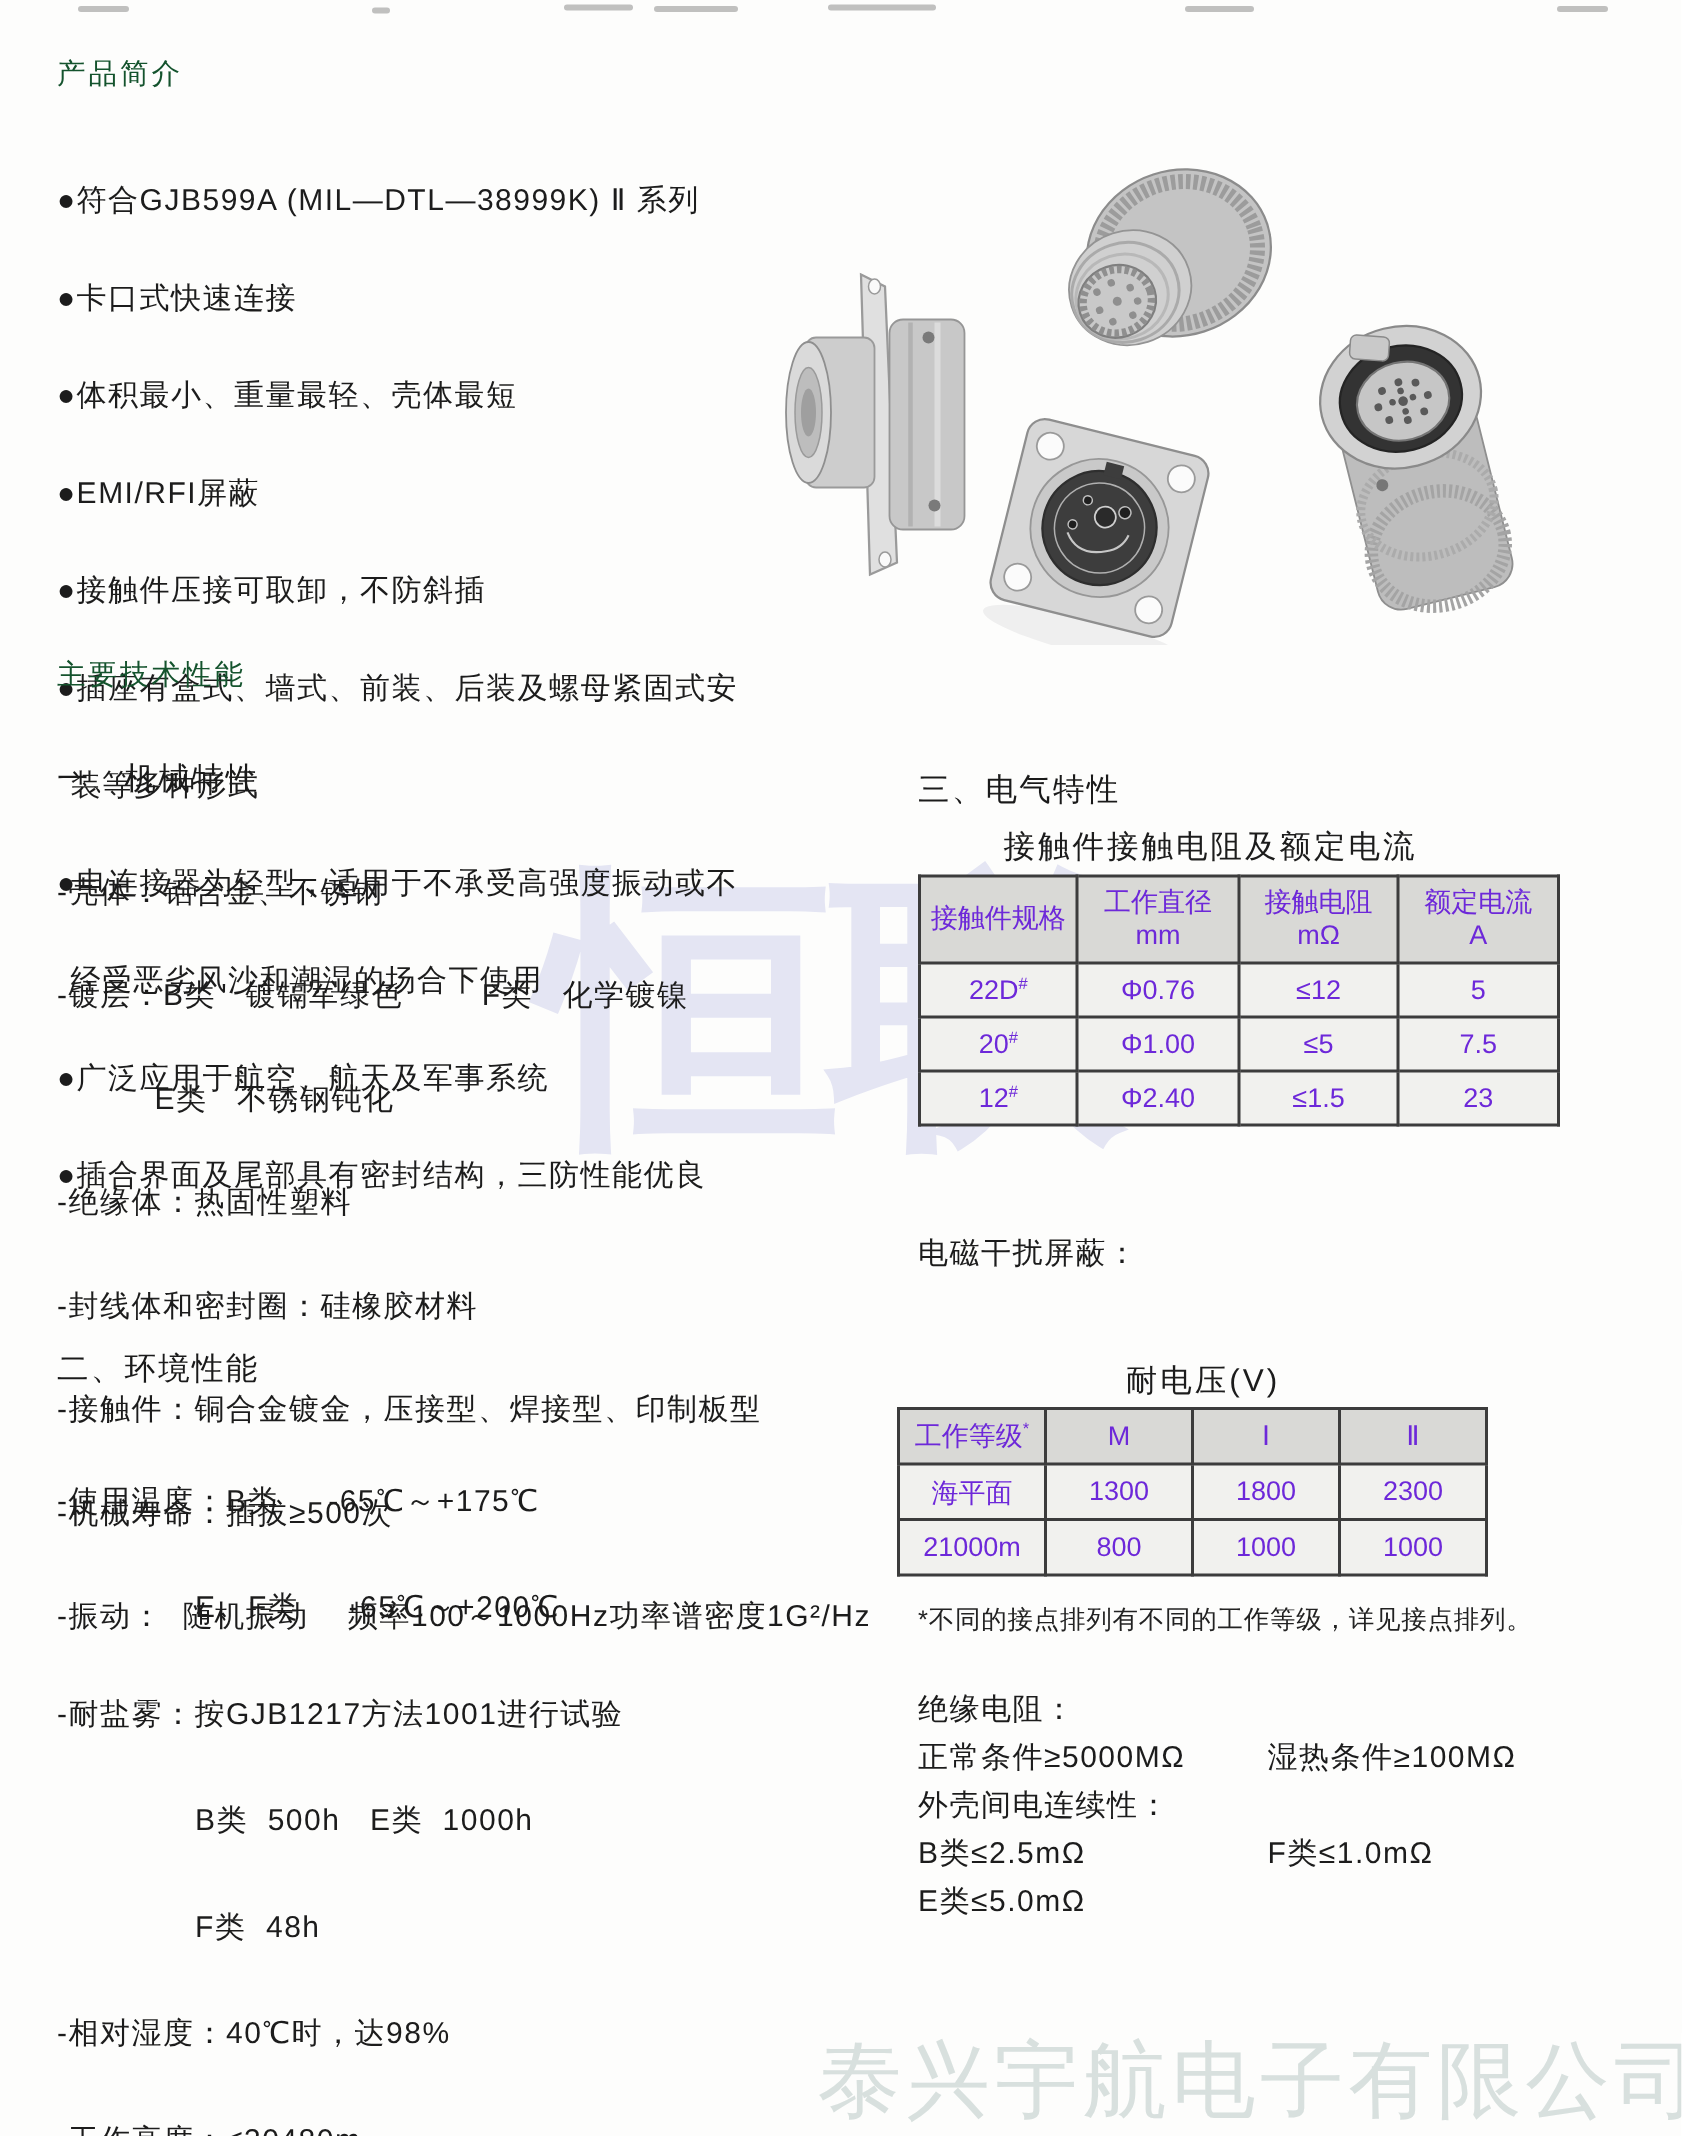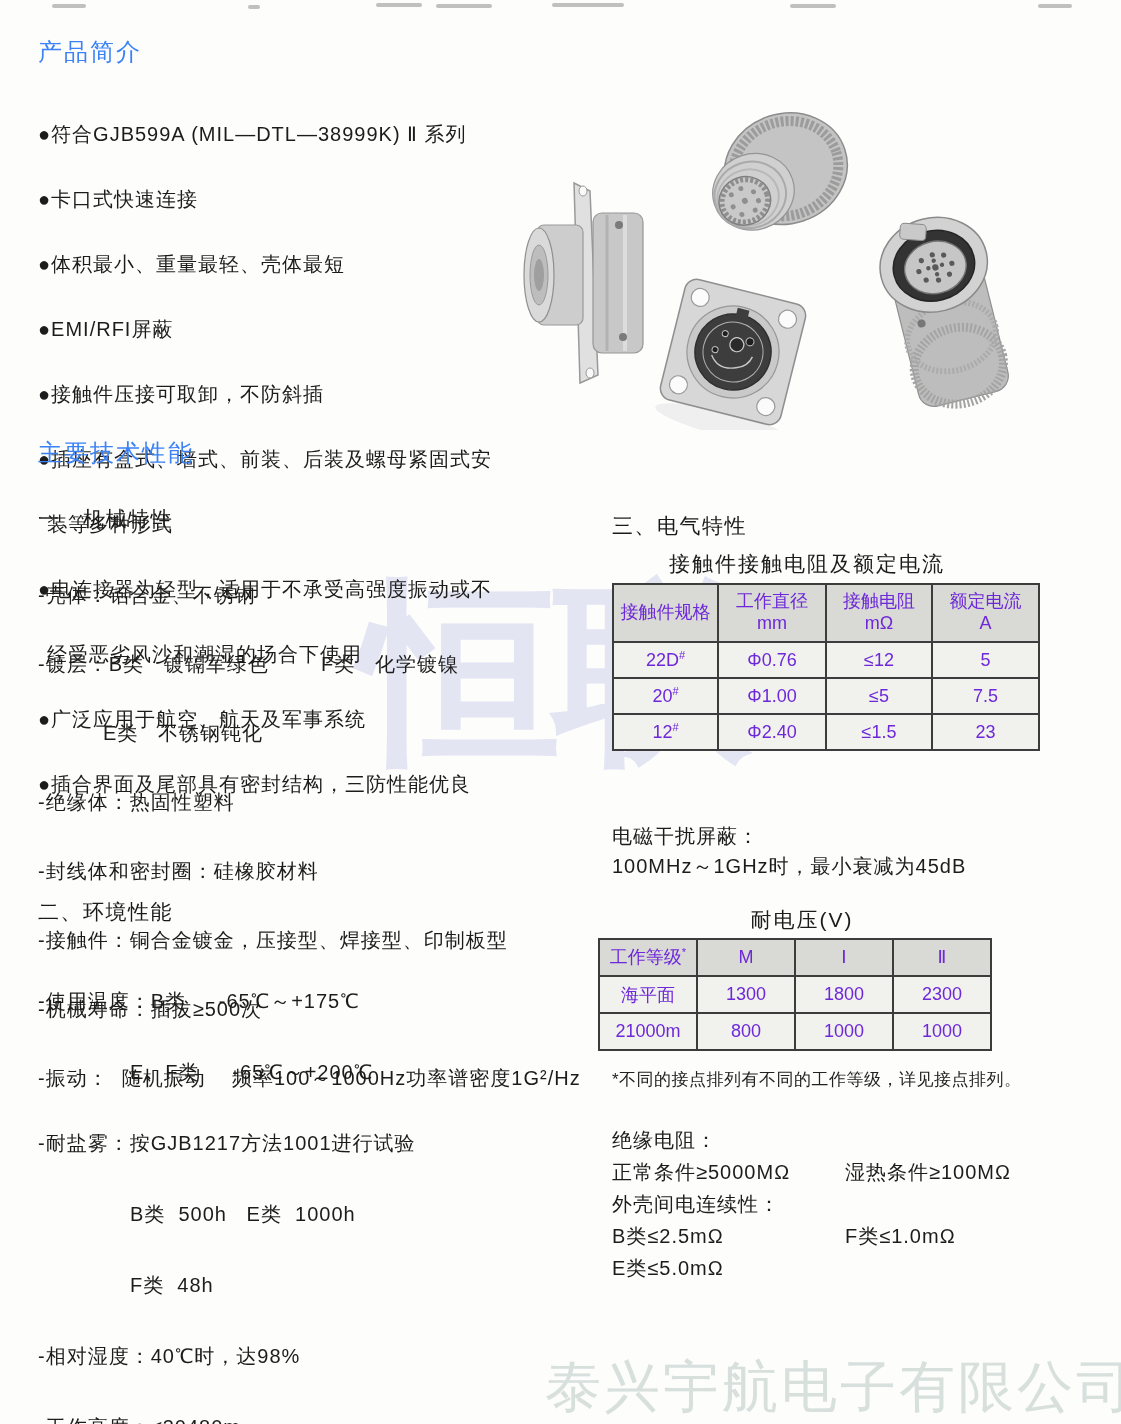--- a/index.html
+++ b/index.html
@@ -1,21 +1,21 @@
 <!DOCTYPE html>
 <html><head>
 <meta charset="utf-8">
 <style>
   html,body{margin:0;padding:0;background:#ffffff;}
   .page{
     position:relative;width:1121px;height:1424px;background:#fdfdfc;
     font-family:"Liberation Sans", sans-serif;color:#1c1c1c;overflow:hidden;
   }
   .abs{position:absolute;white-space:pre;z-index:2;}
-  .h1{font-size:24px;letter-spacing:2px;color:#3b82f6;}
+  .h1{font-size:19px;letter-spacing:2px;color:#14532d;}
   .h2{font-size:21px;letter-spacing:1.5px;color:#1a1a1a;}
   .body-line{font-size:20px;letter-spacing:1px;line-height:29px;white-space:pre;}
   .speclist div{font-size:20px;letter-spacing:1px;white-space:pre;}
   .mech div{line-height:33px;}
   .env div{line-height:35px;}
   .ind65{padding-left:65px;}
   .ind92{padding-left:92px;}
   .ind9{padding-left:9px;}
   .tbl{position:absolute;border-collapse:collapse;table-layout:fixed;font-size:18px;
        color:#6d28d9;text-align:center;z-index:2;}
@@ -223,21 +223,20 @@
       <tr>
         <td><span>12</span><sup>#</sup></td>
         <td>Φ2.40</td>
         <td>≤1.5</td>
         <td>23</td>
       </tr>
     </tbody>
   </table>
 
   <div class="abs body-line" style="left:612px;top:822px;">电磁干扰屏蔽：</div>
-  <div class="abs body-line" style="left:612px;top:852px;">100MHz～1GHz时，最小衰减为45dB</div>
 
   <div class="abs title-center" style="left:612px;top:906px;width:380px;font-size:21px;letter-spacing:2px;">耐电压(V)</div>
 
   <table class="tbl t2">
     <colgroup>
         <col style="width:98px">
         <col style="width:98px">
         <col style="width:98px">
         <col style="width:98px">
       </colgroup>

